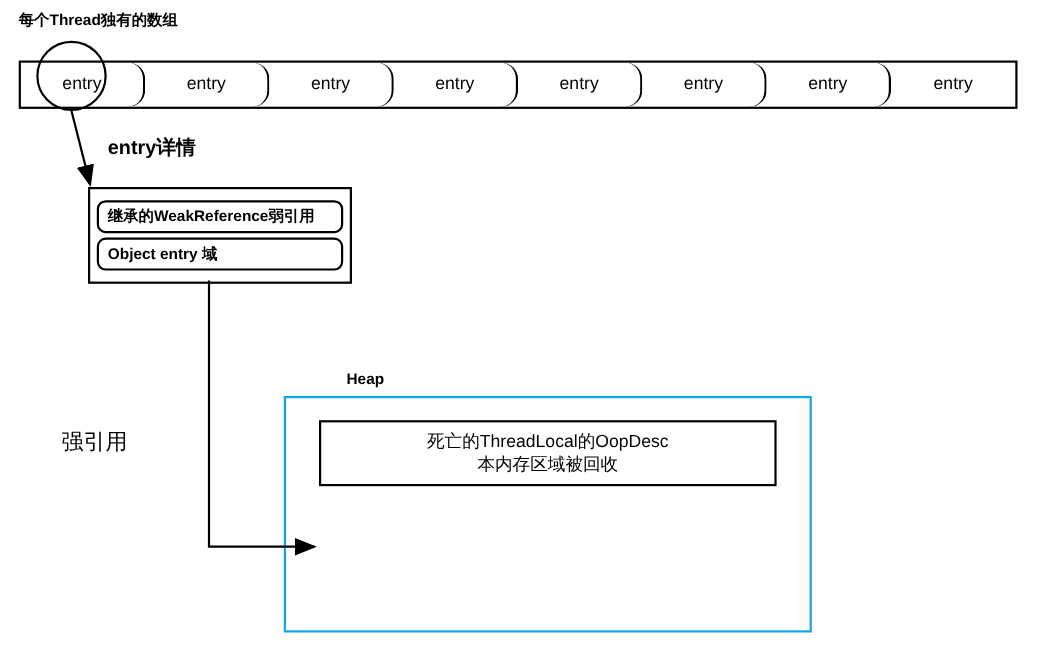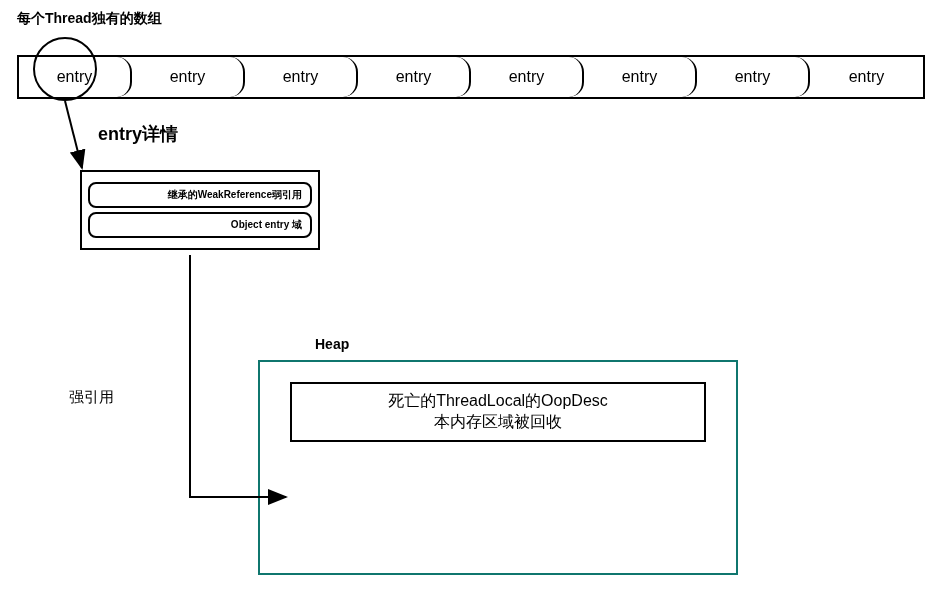--- a/index.html
+++ b/index.html
@@ -65,41 +65,41 @@
       left: 80px;
       width: 240px;
       border: 2px solid #000;
       padding: 6px;
     }
     .entry-field {
       border: 2px solid #000;
       border-radius: 8px;
       padding: 4px 8px;
       margin: 4px 0;
-      text-align: right;
-      font-size: 10px;
+      text-align: left;
+      font-size: 14px;
       font-weight: bold;
     }
     .entry-field .sub {
       display: block;
     }
     .heap-label {
       position: absolute;
       top: 336px;
       left: 315px;
       font-size: 14px;
       font-weight: bold;
     }
     .heap-box {
       position: absolute;
       top: 360px;
       left: 258px;
       width: 480px;
       height: 215px;
-      border: 2px solid #0f766e;
+      border: 2px solid #0ea5e9;
     }
     .heap-dead {
       position: absolute;
       top: 20px;
       left: 30px;
       right: 30px;
       height: 60px;
       border: 2px solid #000;
       display: flex;
       flex-direction: column;
@@ -115,22 +115,22 @@
       height: 70px;
       border: 2px solid #000;
       display: flex;
       align-items: center;
       justify-content: center;
       font-size: 16px;
     }
     .strong-ref-label {
       position: absolute;
       top: 388px;
-      left: 69px;
-      font-size: 15px;
+      left: 56px;
+      font-size: 20px;
     }
     .svg-layer {
       position: absolute;
       top: 0;
       left: 0;
       width: 945px;
       height: 609px;
       pointer-events: none;
     }
   </style>

